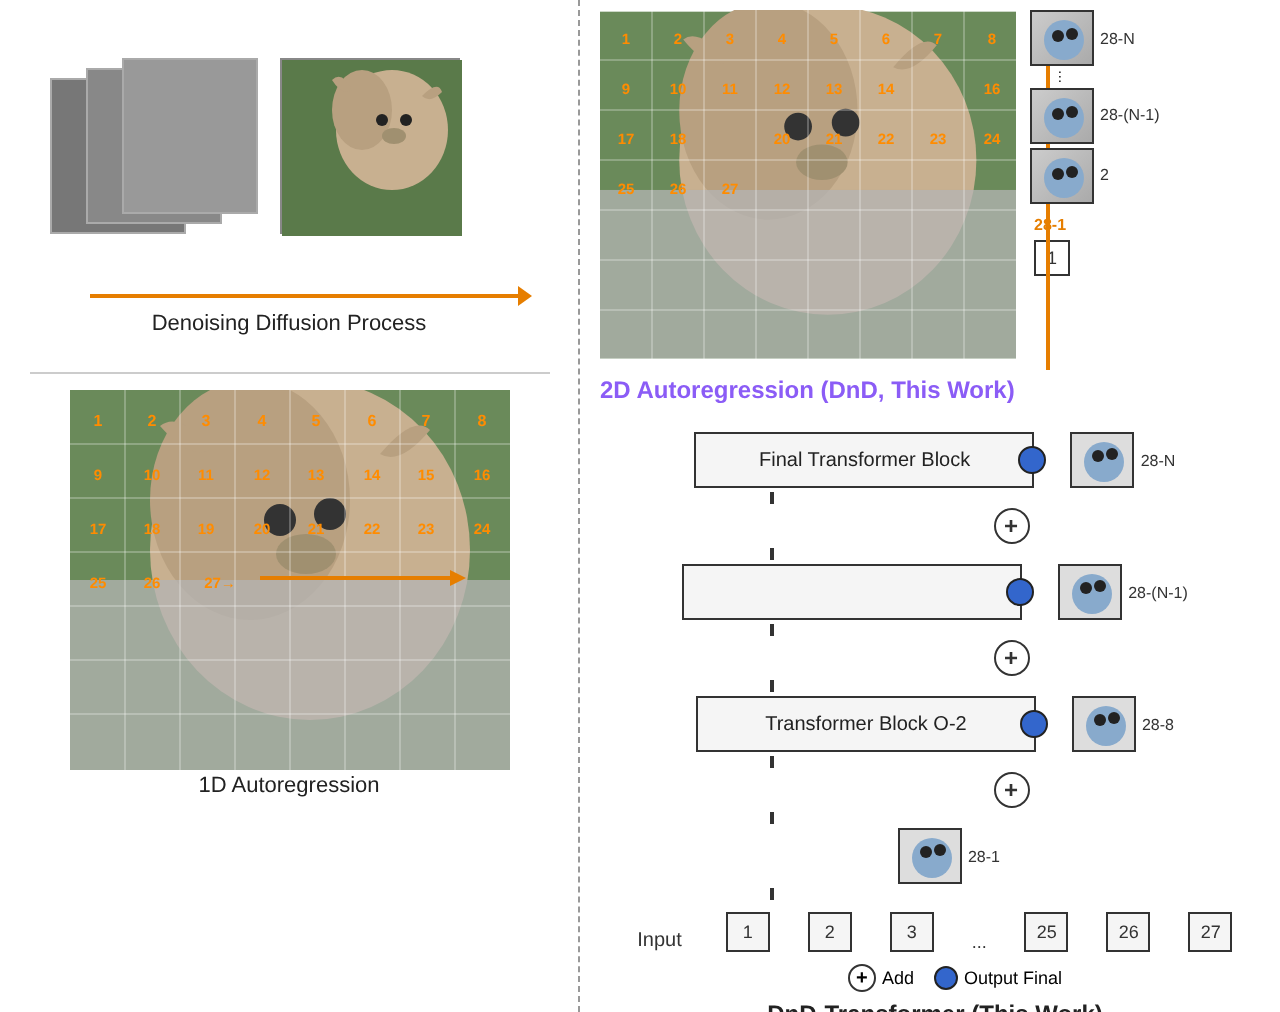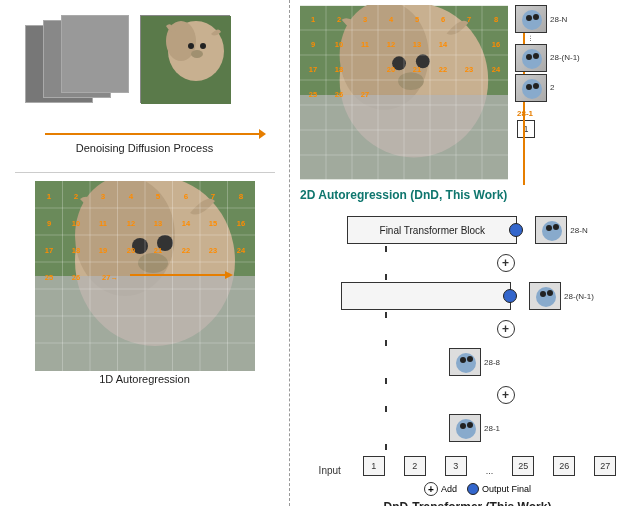--- a/index.html
+++ b/index.html
@@ -20,21 +20,21 @@
       position: relative;
     }
 
     
     .left-panel {
       width: 290px;
       height: 506px;
       display: flex;
       flex-direction: column;
       align-items: center;
-      padding: 10px 10px 10px 10px;
+      padding: 24px 10px 10px 10px;
       border-right: 1px dashed #999;
     }
 
     .diffusion-section {
       display: flex;
       flex-direction: column;
       align-items: center;
       margin-bottom: 10px;
       margin-top: 5px;
     }
@@ -116,21 +116,21 @@
 
     .thumb-label {
       font-size: 8px;
       color: #333;
       white-space: nowrap;
     }
 
     .label-2d {
       font-size: 12px;
       font-weight: bold;
-      color: #0f766e;
+      color: #8b5cf6;
       margin-top: 3px;
       text-align: left;
     }
 
     
     .transformer-section {
       display: flex;
       flex-direction: column;
       position: relative;
       flex: 1;
@@ -612,20 +612,26 @@
               </div>
               <span class="block-label-side">28-(N-1)</span>
             </div>
           </div>
 
           <div style="width:2px;height:6px;background:#333;margin:0 auto;margin-left:85px;"></div>
           <div class="plus-circle" style="margin-left:76px;">+</div>
           <div style="width:2px;height:6px;background:#333;margin:0 auto;margin-left:85px;"></div>
 
           <div class="block-row">
+            <div style="position:relative;">
+              <div class="transformer-block">
+                <span>Transformer Block O-2</span>
+                <div class="output-circle"></div>
+              </div>
+            </div>
             <div style="display:flex;align-items:center;gap:3px;margin-left:14px;">
               <div class="block-thumb">
                 <svg viewBox="0 0 32 28" width="32" height="28">
                     <circle cx="16" cy="14" r="10" fill="#88aacc"></circle>
                     <circle cx="13" cy="11" r="3" fill="#222"></circle>
                     <circle cx="20" cy="10" r="3" fill="#222"></circle>
                   </svg>
               </div>
               <span class="block-label-side">28-8</span>
             </div>

